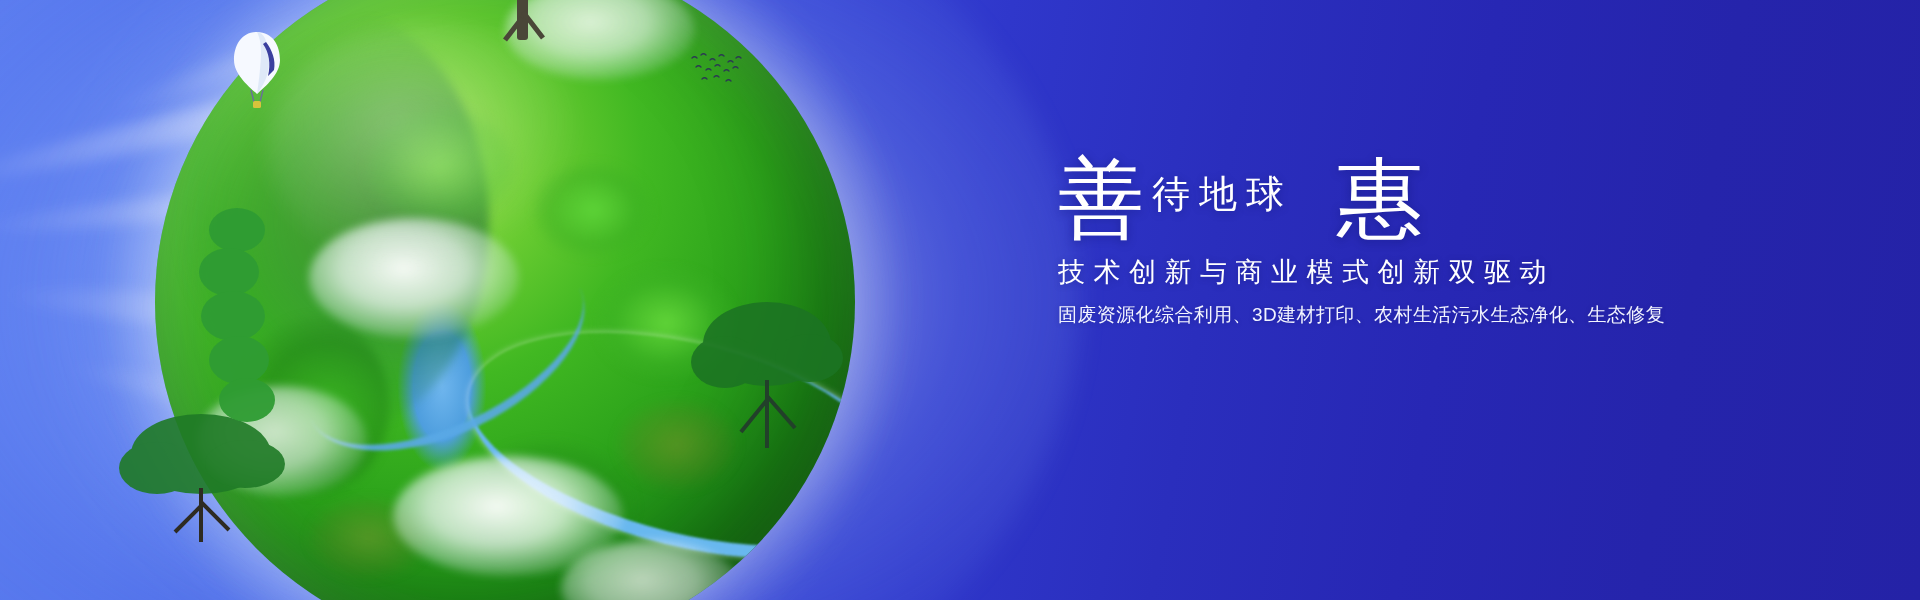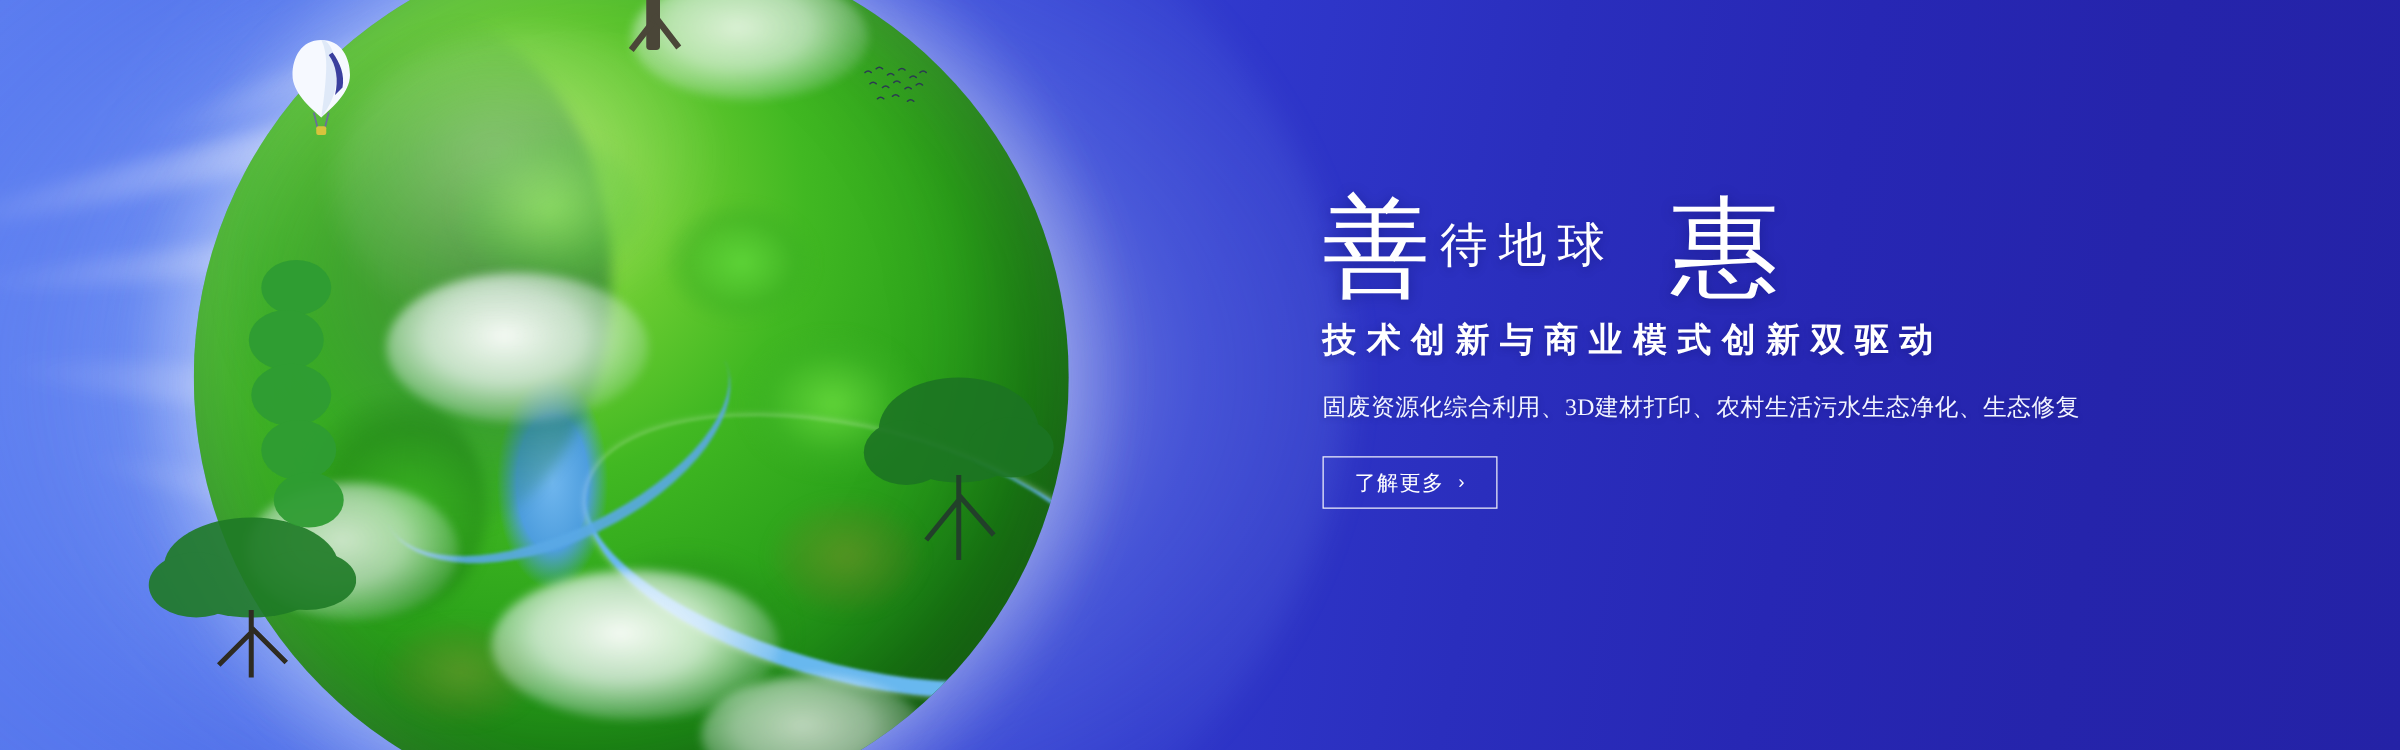--- a/index.html
+++ b/index.html
@@ -214,49 +214,48 @@
     font-family: "DejaVu Serif", "Liberation Serif", serif;
     font-size: 86px;
     line-height: 0.92;
     font-weight: 400;
     letter-spacing: 0;
     text-shadow: 0 2px 10px rgba(10,14,80,0.35);
     position: relative;
     top: 6px;
   }
   .brush-sm {
-    font-family: Liberation Serif, serif;
+    font-family: Liberation Mono, monospace;
     font-size: 38px;
     line-height: 1;
     letter-spacing: 9px;
     font-weight: 400;
     position: relative;
     top: -16px;
     margin-left: 8px;
     text-shadow: 0 2px 8px rgba(10,14,80,0.32);
   }
   .gap { width: 44px; }
 
   #subline {
     margin-top: 22px;
     font-size: 27px;
     letter-spacing: 8.5px;
-    font-weight: 700;
+    font-weight: 400;
     color: #ffffff;
     text-shadow: 0 1px 7px rgba(10,14,80,0.30);
     white-space: nowrap;
   }
   #descline {
-    margin-top: 23px;
+    margin-top: 12px;
     font-size: 19px;
     letter-spacing: 0.4px;
     color: #f2f4ff;
     white-space: nowrap;
     text-shadow: 0 1px 5px rgba(10,14,80,0.26);
-    font-family: Liberation Serif, serif;
   }
   #cta {
     margin-top: 26px;
     display: inline-flex;
     align-items: center;
     justify-content: center;
     gap: 11px;
     width: 140px;
     height: 42px;
     border: 1px solid rgba(255,255,255,0.92);
@@ -401,19 +400,15 @@
     <div id="headline">
       <span class="brush">善</span>
       <span class="brush-sm">待地球</span>
       <span class="gap"></span>
       <span class="brush">惠</span>
     </div>
 
     <div id="subline">技术创新与商业模式创新双驱动</div>
     <div id="descline">固废资源化综合利用、3D建材打印、农村生活污水生态净化、生态修复</div>
 
-    <button id="cta">
-      <span>了解更多</span>
-      <span class="chev">›</span>
-    </button>
   </div>
 
 </div>
 
 </body></html>

